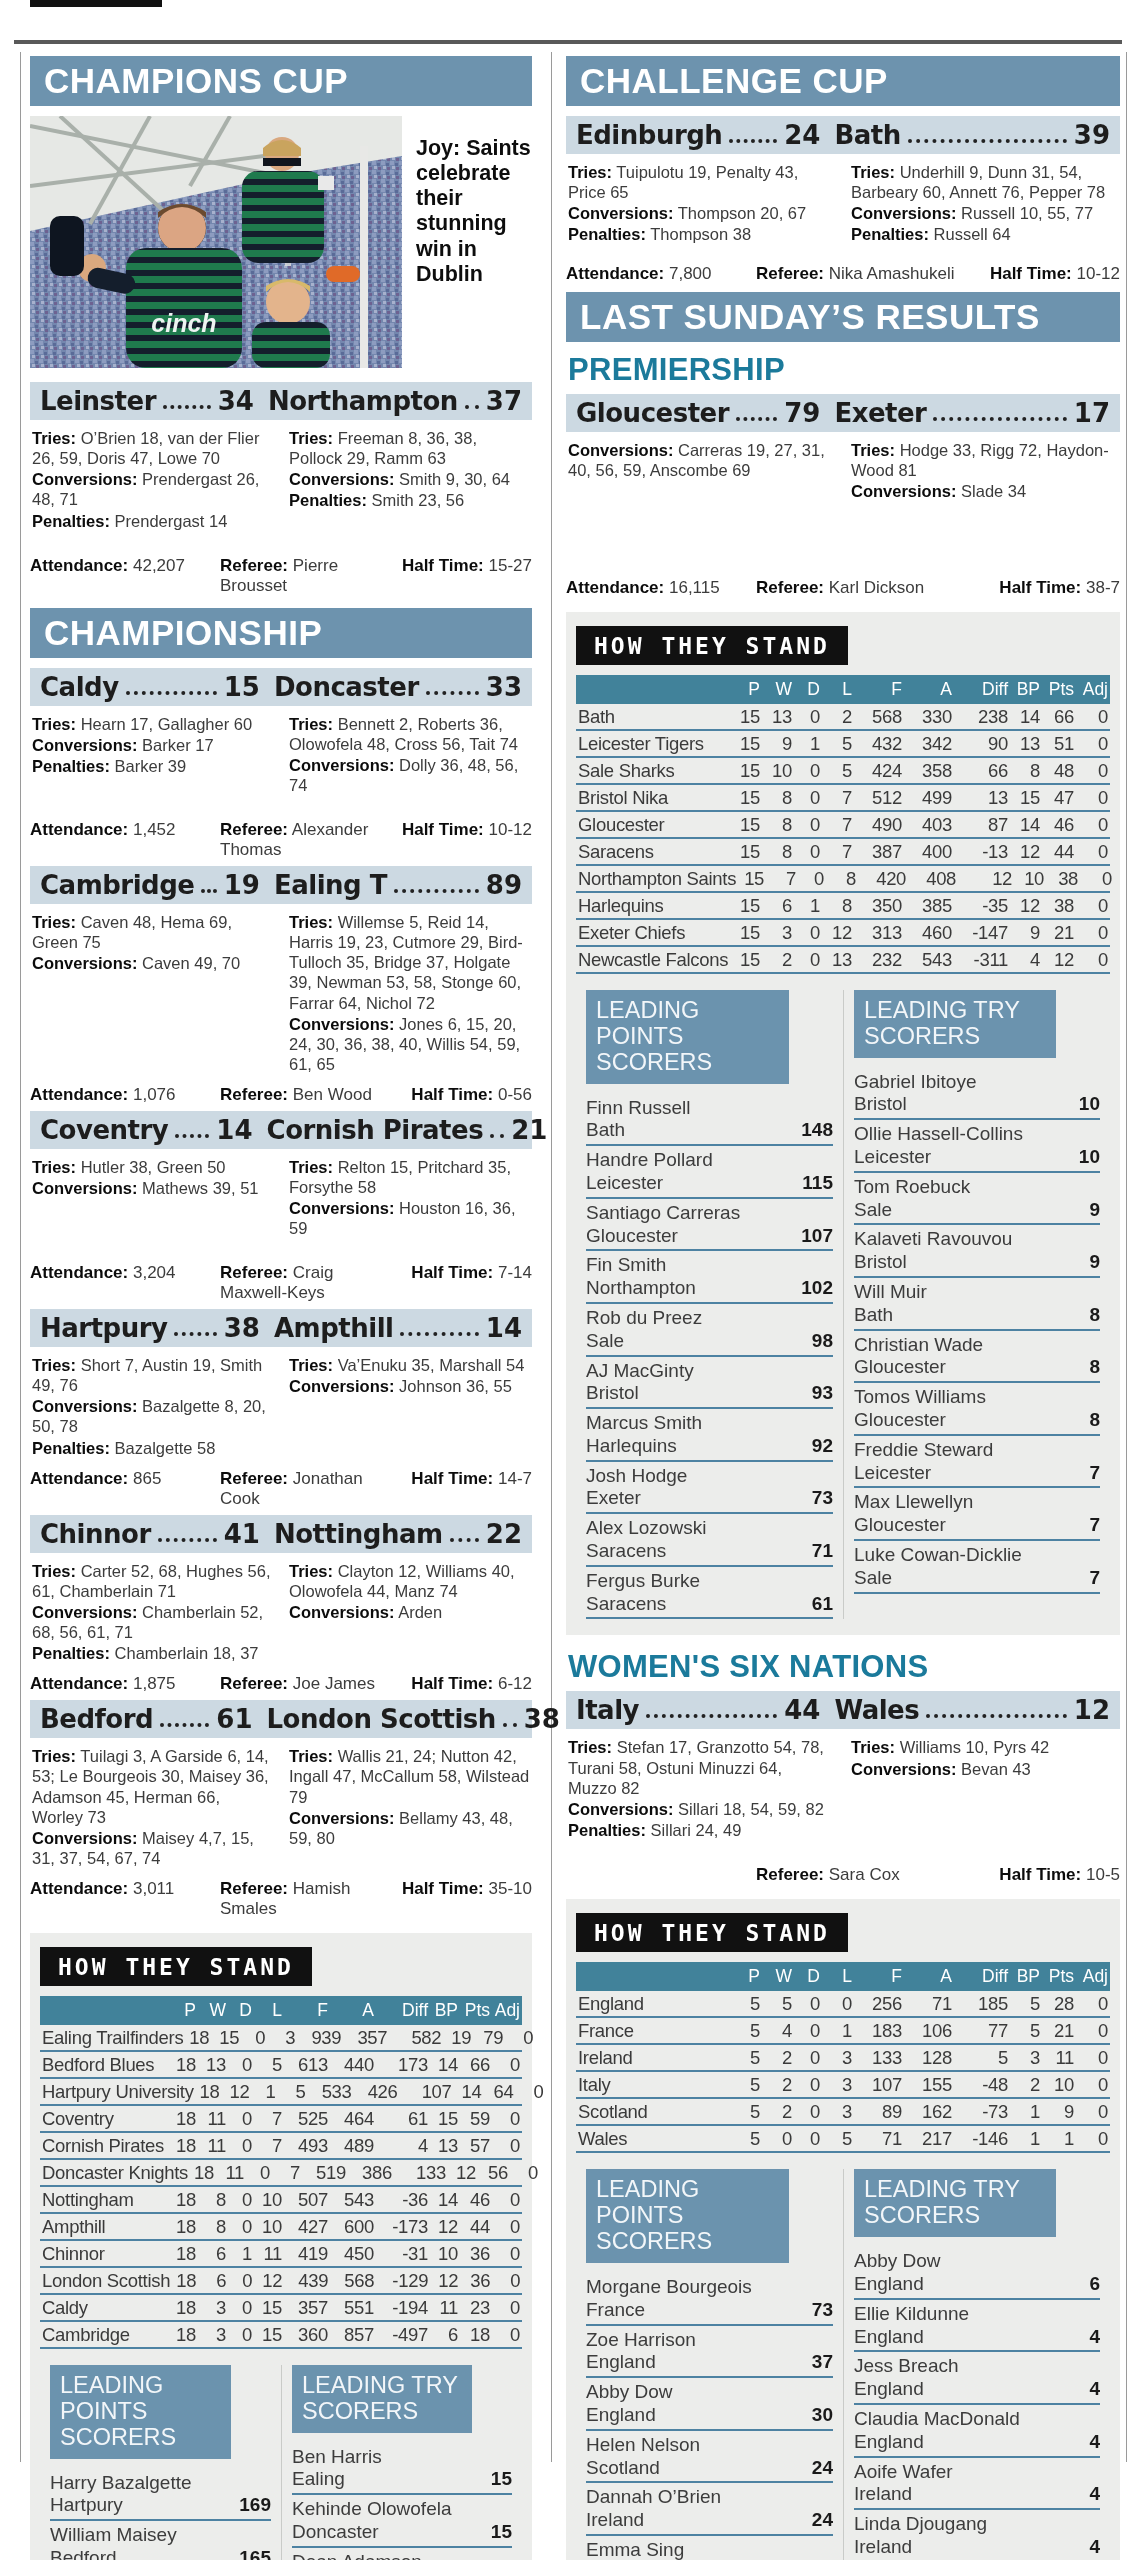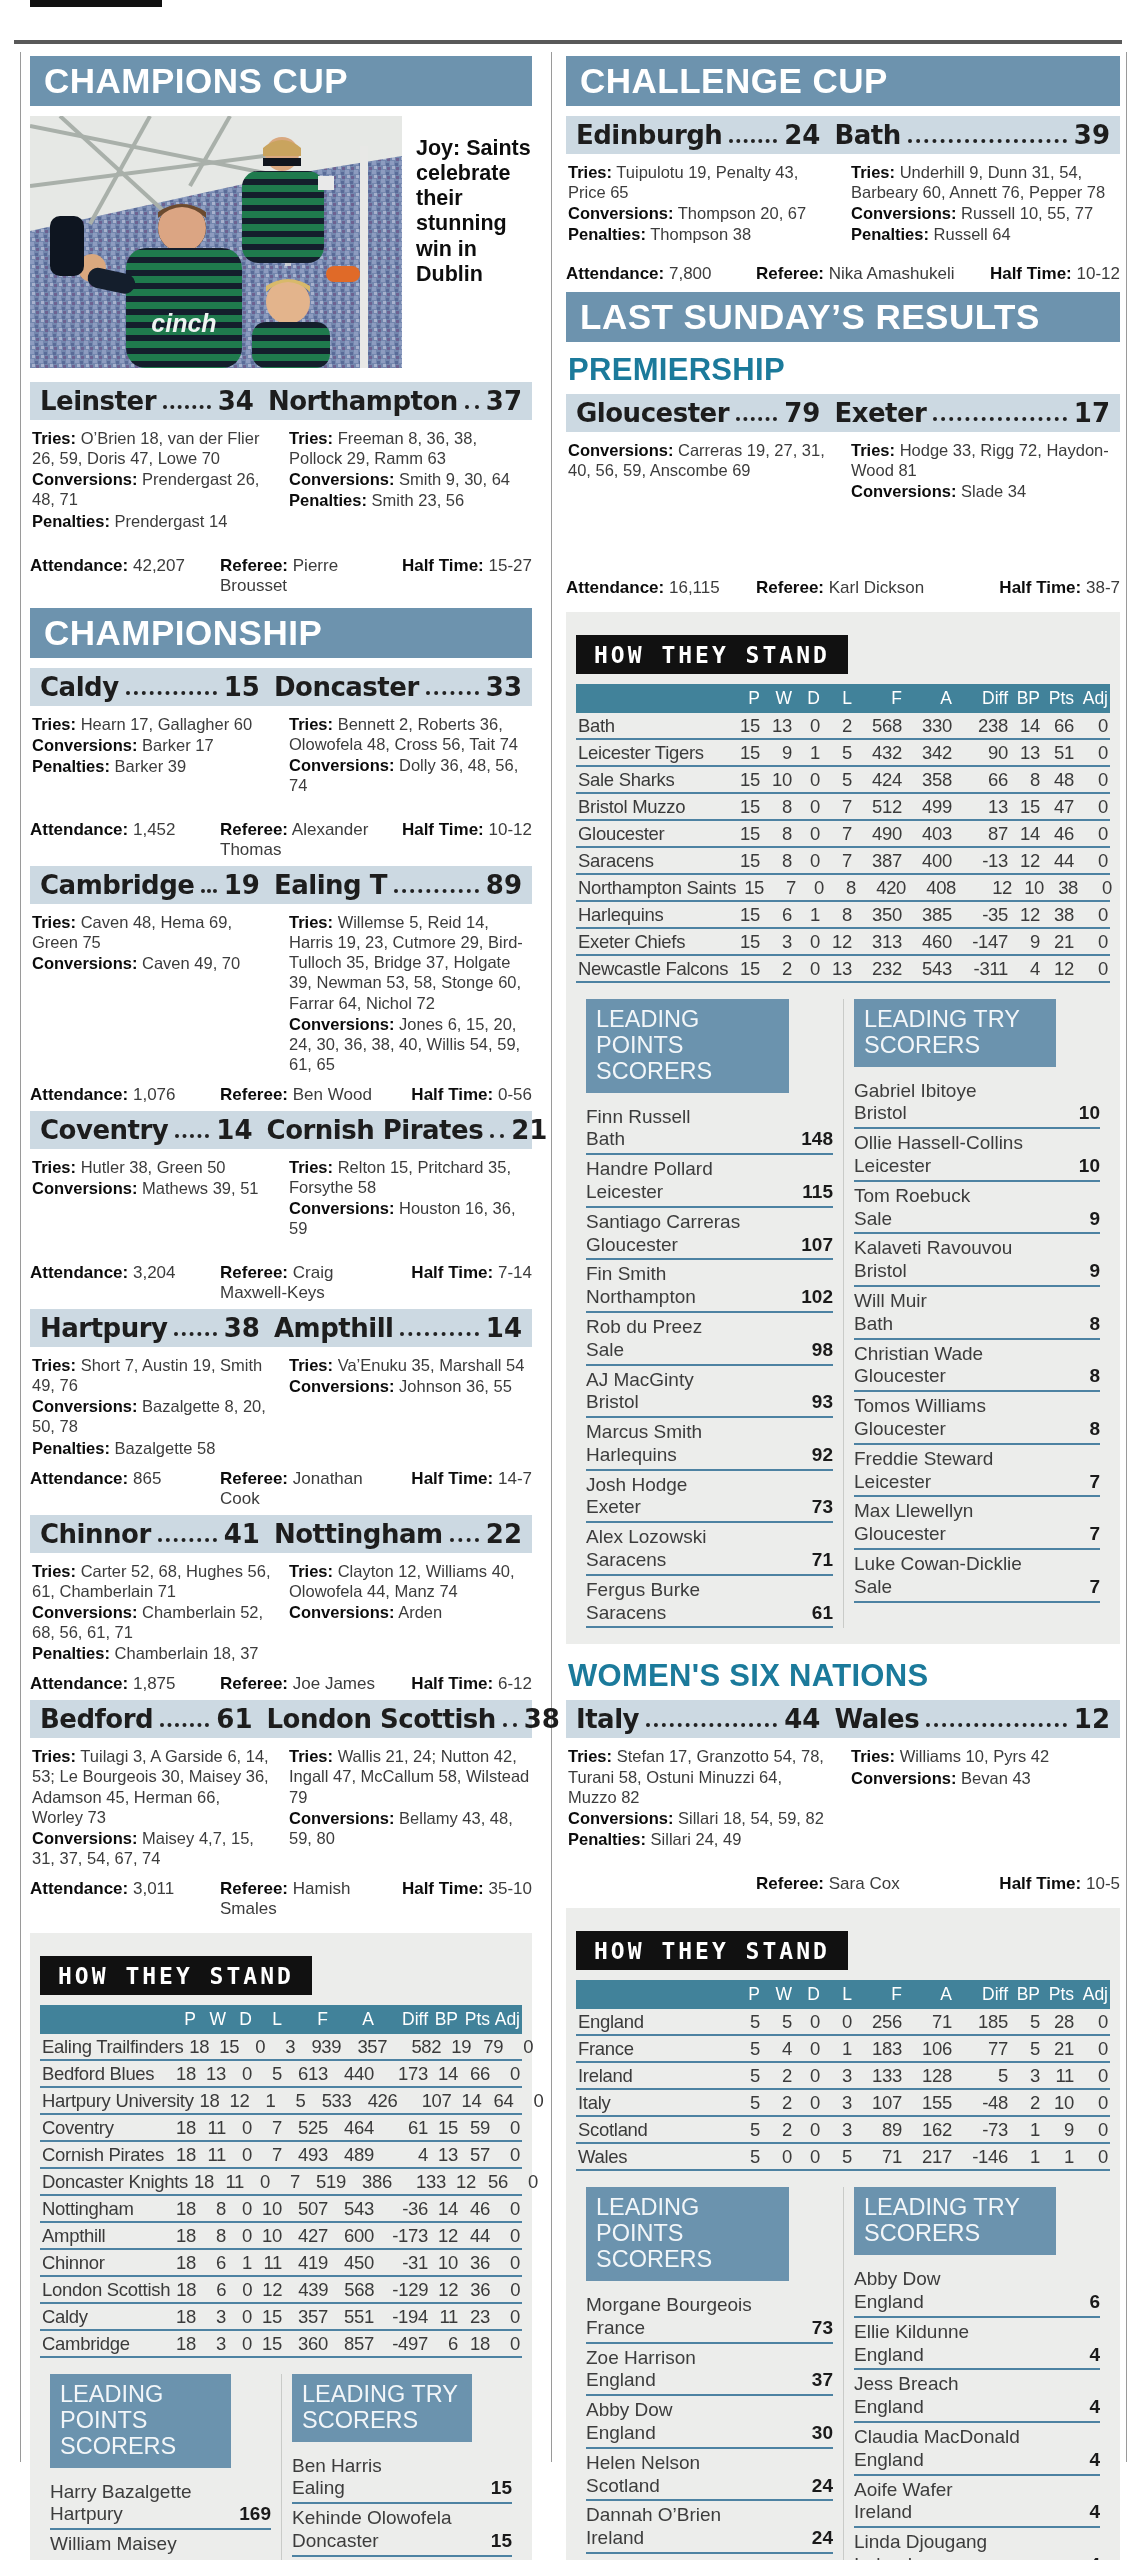--- a/index.html
+++ b/index.html
@@ -30,21 +30,21 @@
   .mfoot{display:flex;font-size:17px;margin:10px 0 6px;align-items:baseline;}
   .mfoot b{color:#0c0c0c;}
   .f-att{width:190px;}
   .f-ref{flex:1;}
   .f-ht{width:150px;text-align:right;}
   .match{display:block;}
   .mdetails.mh-tall{min-height:118px;}
   .mdetails.mh-med{min-height:96px;}
 
   
-  .panel{background:#ecedeb;padding:21px 10px 16px;margin-top:14px;}
+  .panel{background:#ecedeb;padding:12px 10px 16px;margin-top:14px;}
   .hts{display:inline-block;background:#111;color:#fff;font-family:"DejaVu Sans Mono",monospace;
     font-weight:bold;font-size:23px;letter-spacing:3px;padding:7px 18px 6px;margin:2px 0 10px;}
   .stable{width:100%;}
   .thead,.trow{display:grid;align-items:baseline;}
   .grid-r{grid-template-columns:1fr 28px 32px 28px 32px 50px 50px 56px 32px 34px 34px;}
   .grid-l{grid-template-columns:1fr 26px 30px 26px 30px 46px 46px 54px 30px 32px 30px;}
   .thead{background:#41829a;color:#fff;font-size:17.5px;padding:4px 2px;}
   .thead .c{text-align:right;}
   .trow{border-bottom:2px solid #4d82a2;padding:2px 2px 1px;font-size:18.5px;color:#3a3a3a;letter-spacing:-.3px;}
   .trow .c{text-align:right;}
@@ -714,21 +714,21 @@
             <span class="c">5</span>
           <span class="c">424</span>
             <span class="c">358</span>
           <span class="c">66</span>
             <span class="c">8</span>
           <span class="c">48</span>
             <span class="c">0</span>
         </div>
 
         <div class="trow grid-r">
-          <span class="c team">Bristol Muzzo</span>
+          <span class="c team">Bristol Nika</span>
           <span class="c">15</span>
             <span class="c">8</span>
           <span class="c">0</span>
             <span class="c">7</span>
           <span class="c">512</span>
             <span class="c">499</span>
           <span class="c">13</span>
             <span class="c">15</span>
           <span class="c">47</span>
             <span class="c">0</span>

